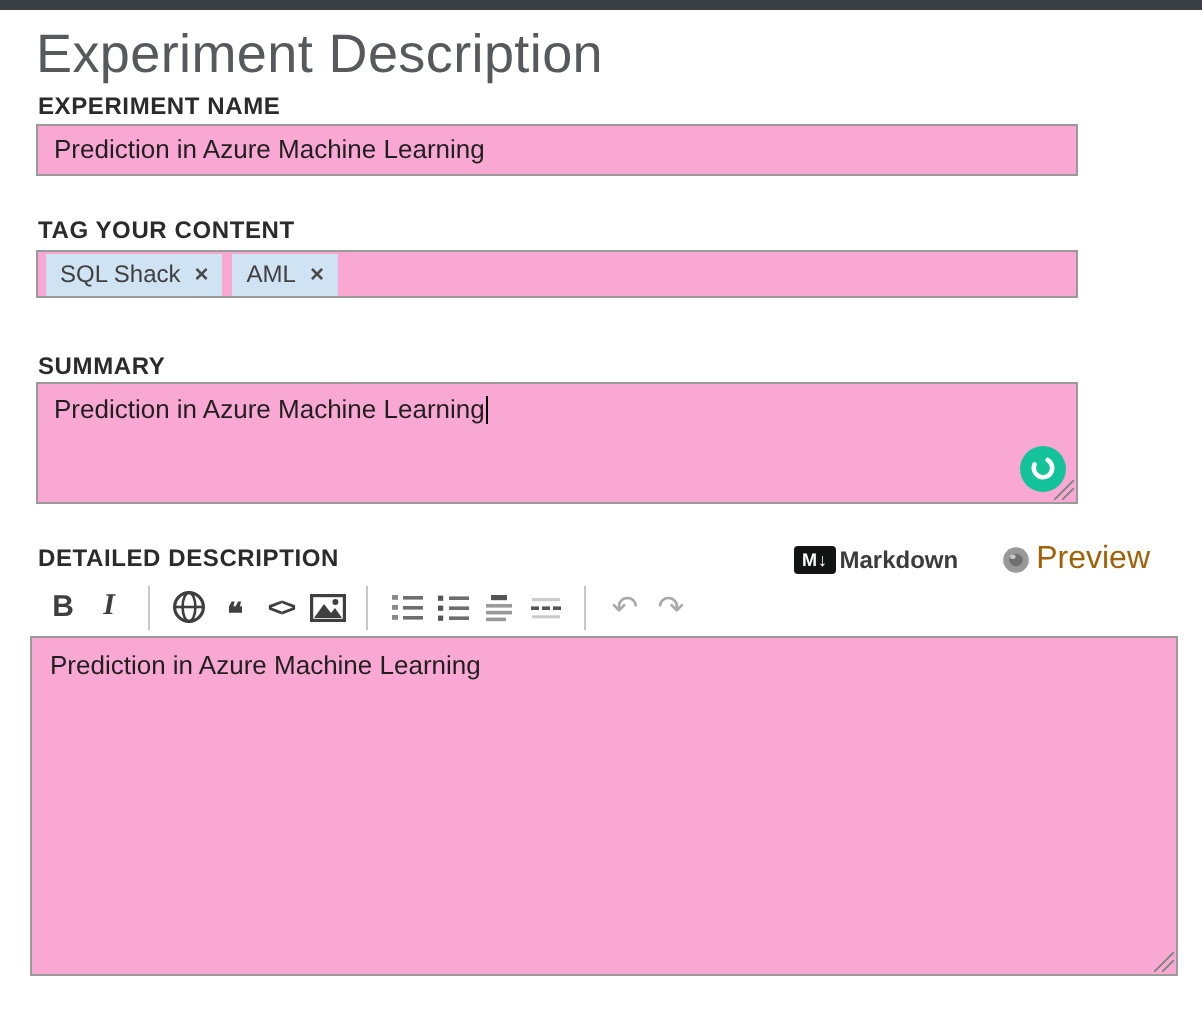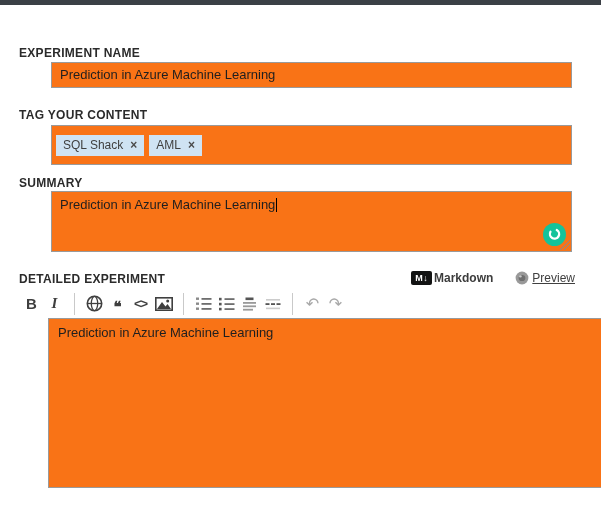--- a/index.html
+++ b/index.html
@@ -8,27 +8,27 @@
   .screen { position: relative; width: 601px; height: 507px; background: #fff; }
 
   .topbar { position: absolute; left: 0; top: 0; width: 601px; height: 5px; background: #3b4046; }
 
   .page-title { position: absolute; left: 18px; top: 12px; font-size: 27px; font-weight: 300;
     color: #57595c; letter-spacing: 0.2px; }
 
   .field-label { position: absolute; left: 19px; font-size: 12px; font-weight: 700;
     color: #2b2b2b; letter-spacing: 0.3px; }
 
-  .text-box { position: absolute; background: #f97316; border: 1px solid #9a9a9a;
-    font-size: 13px; color: #1f1f1f; margin-left: 33px; }
+  .text-box { position: absolute; background: #f9a8d4; border: 1px solid #9a9a9a;
+    font-size: 13px; color: #1f1f1f; }
 
   .name-input { left: 18px; top: 62px; width: 521px; height: 26px;
     line-height: 24px; padding: 0 8px; }
 
-  .tag-box { left: 18px; top: 125px; width: 521px; height: 40px;
+  .tag-box { left: 18px; top: 125px; width: 521px; height: 24px;
     display: flex; align-items: center; padding: 0 4px; gap: 5px; }
   .tag-chip { display: inline-flex; align-items: center; background: #cfe3f3;
     height: 21px; padding: 0 7px; font-size: 12px; color: #3f3f3f; cursor: default; }
   .tag-remove { margin-left: 7px; font-weight: 700; font-size: 12px; color: #4a4a4a; cursor: pointer; }
 
   .summary-box { left: 18px; top: 191px; width: 521px; height: 61px; padding: 5px 8px; }
   .caret { display: inline-block; width: 1px; height: 14px; background: #000;
     vertical-align: text-bottom; margin-left: 1px; }
 
   .grammarly { position: absolute; right: 5px; bottom: 5px; width: 23px; height: 23px; cursor: pointer; }
@@ -41,21 +41,21 @@
   .resize-handle::after { content:""; position:absolute; right:0; bottom:0; width:6px; height:6px;
       background: linear-gradient(135deg, transparent 0 42%, #8a8a8a 42% 58%, transparent 58%); }
 
   .md-group { position: absolute; top: 271px; right: 26px; display: flex; align-items: center; }
   .md-logo { width: 21px; height: 14px; background: #121313; border-radius: 2px;
     display: flex; align-items: center; justify-content: center; color: #fff;
     font-size: 9px; font-weight: 700; letter-spacing: 0; }
   .md-logo .arrow { font-size: 9px; font-weight: 700; margin-left: 0.5px; }
   .md-label { font-size: 12px; color: #3c3c3c; margin-left: 2px; font-weight: bold; }
   .preview-toggle { display: flex; align-items: center; margin-left: 22px; cursor: pointer; }
-  .preview-label { font-size: 12px; color: #404040; margin-left: 3px; text-decoration: underline; }
+  .preview-label { font-size: 16px; color: #a16207; margin-left: 3px; }
 
   .toolbar { position: absolute; left: 20px; top: 290px; height: 27px;
     display: flex; align-items: center; }
   .tb-btn { width: 23px; height: 25px; display: flex; align-items: center; justify-content: center;
     cursor: pointer; color: #3f3f3f; }
   .tb-btn.bold { font-weight: 700; font-size: 15px; }
   .tb-btn.italic { font-style: italic; font-size: 15px; font-weight: 600;
     font-family: "Liberation Serif", serif; }
   .tb-btn.quote { font-size: 15px; font-weight: 700; padding-top: 6px; }
   .tb-btn.code { font-size: 13px; font-weight: 700; letter-spacing: -1px; }
@@ -66,20 +66,21 @@
 
   svg { display: block; }
 </style>
 </head>
 <body>
 
 <div class="screen">
 
   <div class="topbar"></div>
 
+  <div class="page-title">Experiment Description</div>
 
   <div class="field-label" style="top:46px">EXPERIMENT NAME</div>
   <div class="text-box name-input">
     <span>Prediction in Azure Machine Learning</span>
   </div>
 
   <div class="field-label" style="top:108px">TAG YOUR CONTENT</div>
   <div class="text-box tag-box">
     <span class="tag-chip">
       <span>SQL Shack</span>
@@ -96,21 +97,21 @@
     <span>Prediction in Azure Machine Learning</span><span class="caret"></span>
     <span class="grammarly">
       <svg width="23" height="23" viewBox="0 0 23 23">
         <circle cx="11.5" cy="11.5" r="11.5" fill="#15c39a"></circle>
         <circle cx="11.5" cy="11" r="4.6" fill="none" stroke="#ffffff" stroke-width="2.3" stroke-linecap="round" stroke-dasharray="21 9" transform="rotate(-60 11.5 11)"></circle>
       </svg>
     </span>
     <span class="resize-handle"></span>
   </div>
 
-  <div class="field-label" style="top:272px">DETAILED EXPERIMENT</div>
+  <div class="field-label" style="top:272px">DETAILED DESCRIPTION</div>
 
   <div class="md-group">
     <span class="md-logo">
         <span>M</span>
         <span class="arrow">↓</span>
       </span>
     <span class="md-label">Markdown</span>
     <span class="preview-toggle">
       <svg width="14" height="14" viewBox="0 0 14 14">
         <circle cx="7" cy="7" r="6.4" fill="#999999"></circle>

